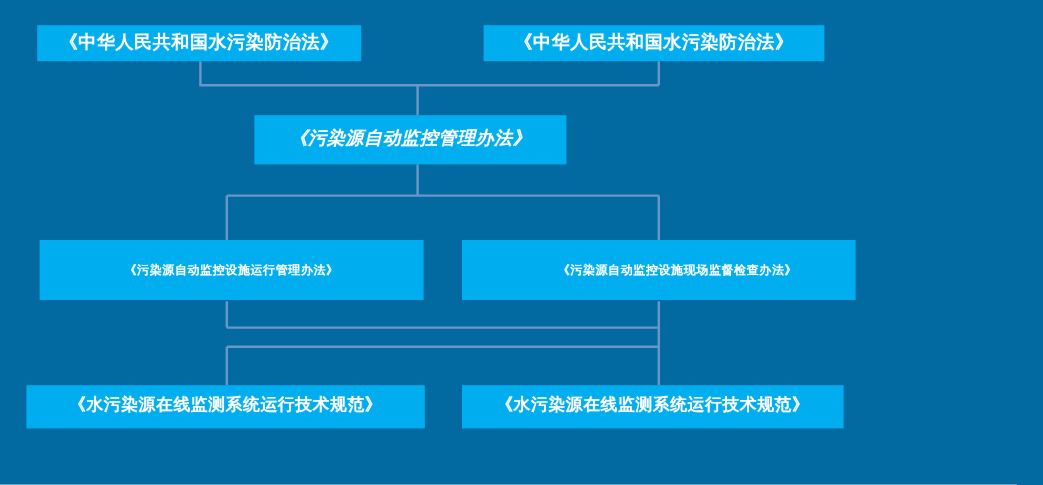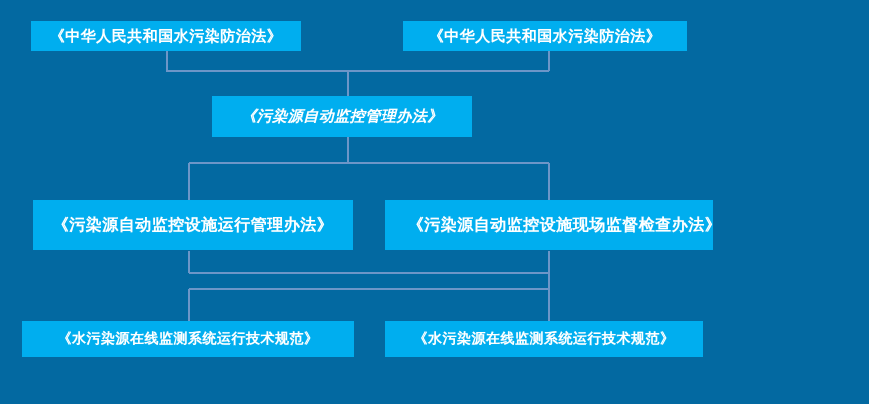--- a/index.html
+++ b/index.html
@@ -36,21 +36,21 @@
     justify-content: center;
     text-align: center;
     font-weight: bold;
     letter-spacing: 0.5px;
     white-space: nowrap;
     line-height: 1.1;
     text-shadow: 0 0 1px rgba(255,255,255,0.25);
   }
   .node-l1 { font-size: 15px; }
   .node-l2 { font-size: 15px; font-style: italic; }
-  .node-l3 { font-size: 16px; }
+  .node-l3 { font-size: 10px; }
   .node-l4 { font-size: 14px; }
 
   
   #node-water-law   { left: 31px;  top: 21px;  width: 270px; height: 30px; }
   #node-air-law     { left: 403px; top: 21px;  width: 284px; height: 30px; }
   
   #node-auto-mgmt   { left: 212px; top: 96px;  width: 260px; height: 41px; }
   
   #node-facility-op { left: 33px;  top: 200px; width: 320px; height: 50px; }
   #node-onsite-sup  { left: 385px; top: 200px; width: 328px; height: 50px; padding-left: 31px; }

